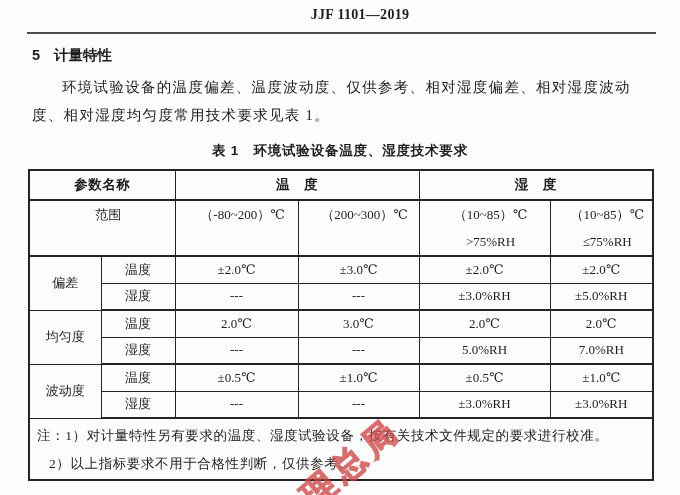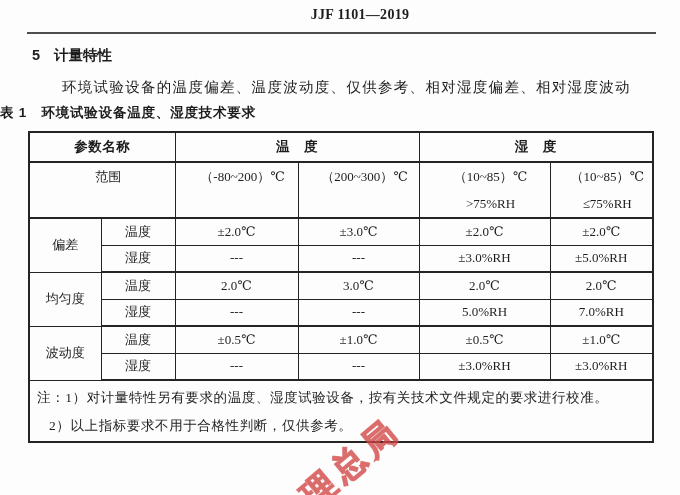--- a/index.html
+++ b/index.html
@@ -34,22 +34,22 @@
     align-items:baseline;
   }
   .para {
     margin:8px 26px 0 32px;
     font-size:14.5px;
     line-height:28px;
     letter-spacing:1.3px;
   }
   .para .line1 { text-indent:30px; }
   .caption {
-    margin-top:3px;
-    text-align:left;
+    margin-top:13px;
+    text-align:center;
     font-family:"Liberation Sans","DejaVu Sans",sans-serif;
     font-weight:bold;
     font-size:13.5px;
     letter-spacing:0.8px;
   }
   table.req {
     margin:9px 0 0 28px;
     width:624px;
     border-collapse:collapse;
     table-layout:fixed;
@@ -107,20 +107,21 @@
 
   <div class="rule"></div>
 
   <div class="heading">
     <span>5</span>
     <span>计量特性</span>
   </div>
 
   <div class="para">
     <div class="line1">环境试验设备的温度偏差、温度波动度、仅供参考、相对湿度偏差、相对湿度波动</div>
+    <div class="line2">度、相对湿度均匀度常用技术要求见表 1。</div>
   </div>
 
   <div class="caption">表 1　环境试验设备温度、湿度技术要求</div>
 
   <table class="req">
     <colgroup>
       <col style="width:72px">
         <col style="width:74px">
       <col style="width:123px">
         <col style="width:121px">

